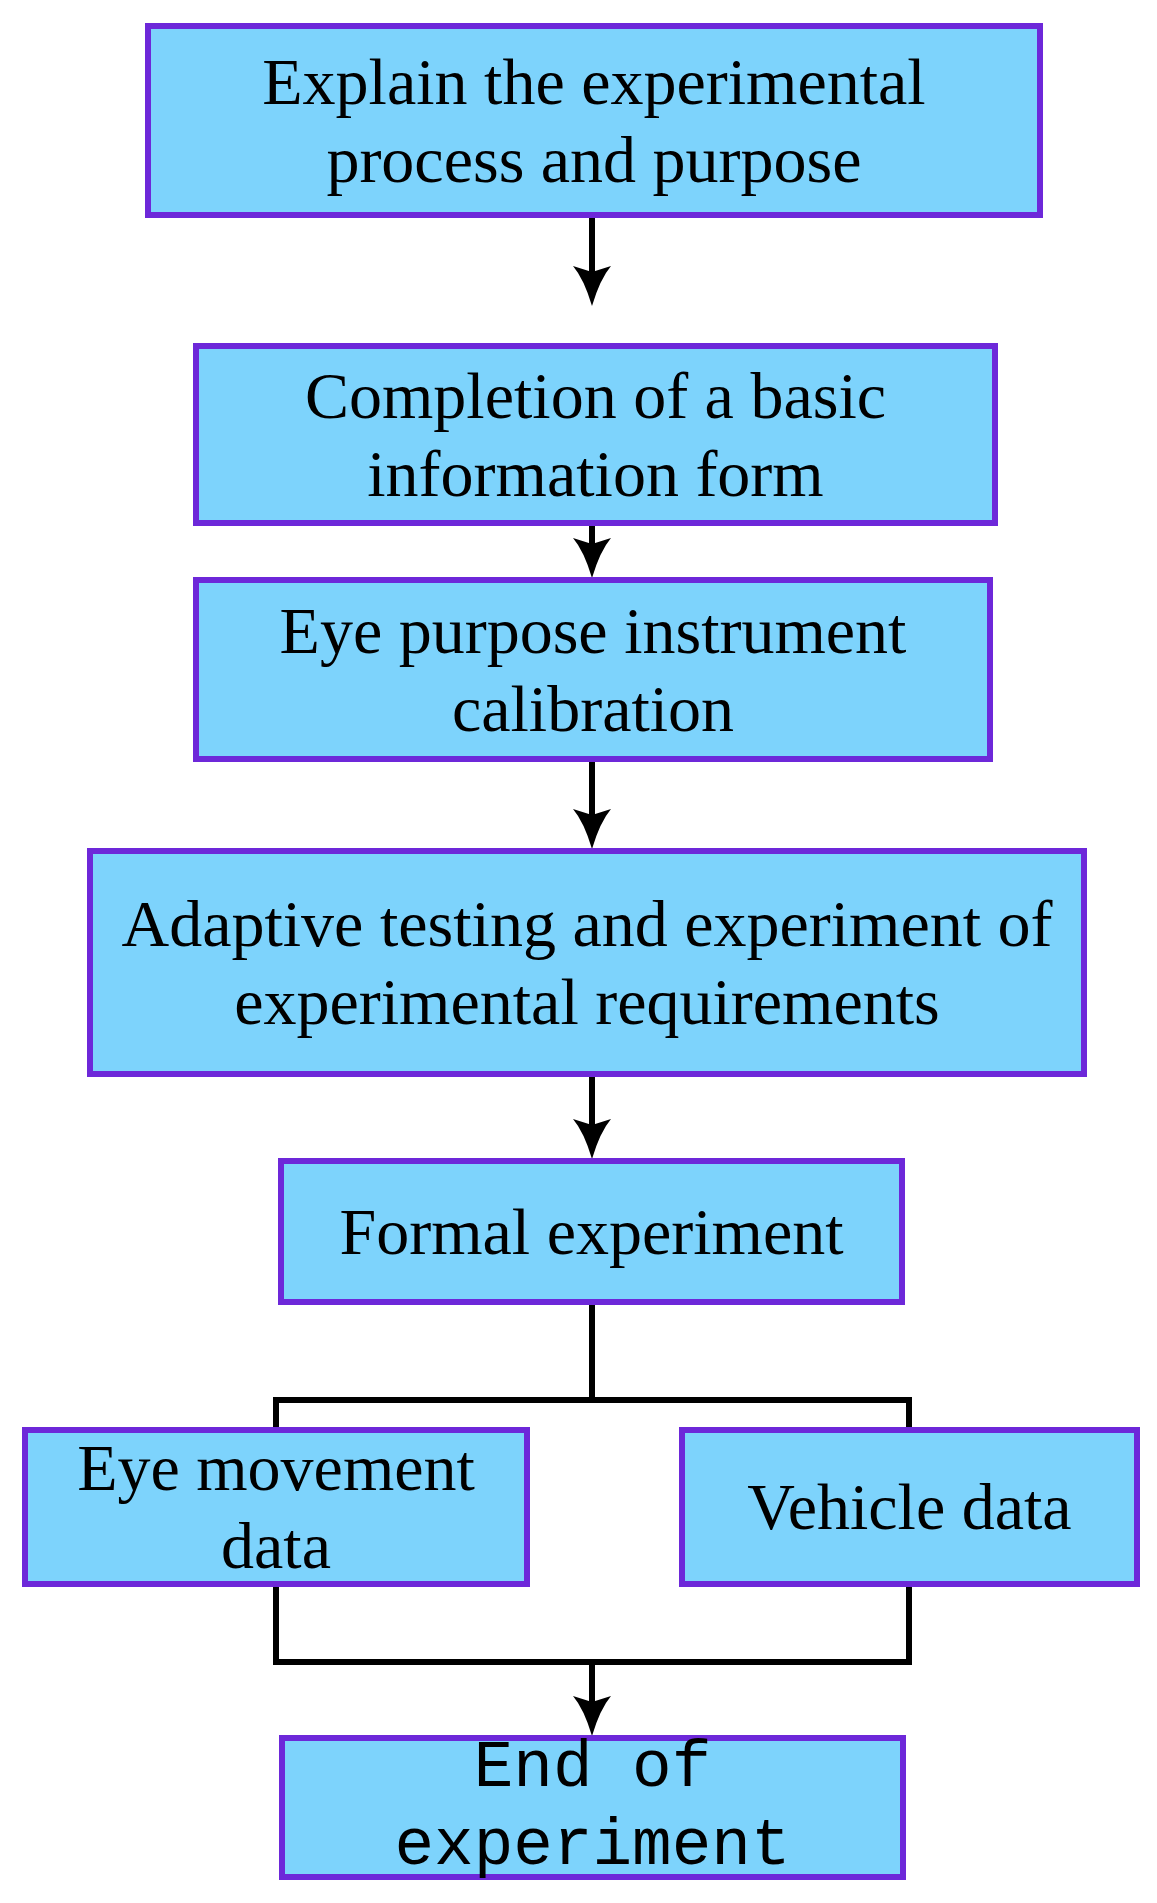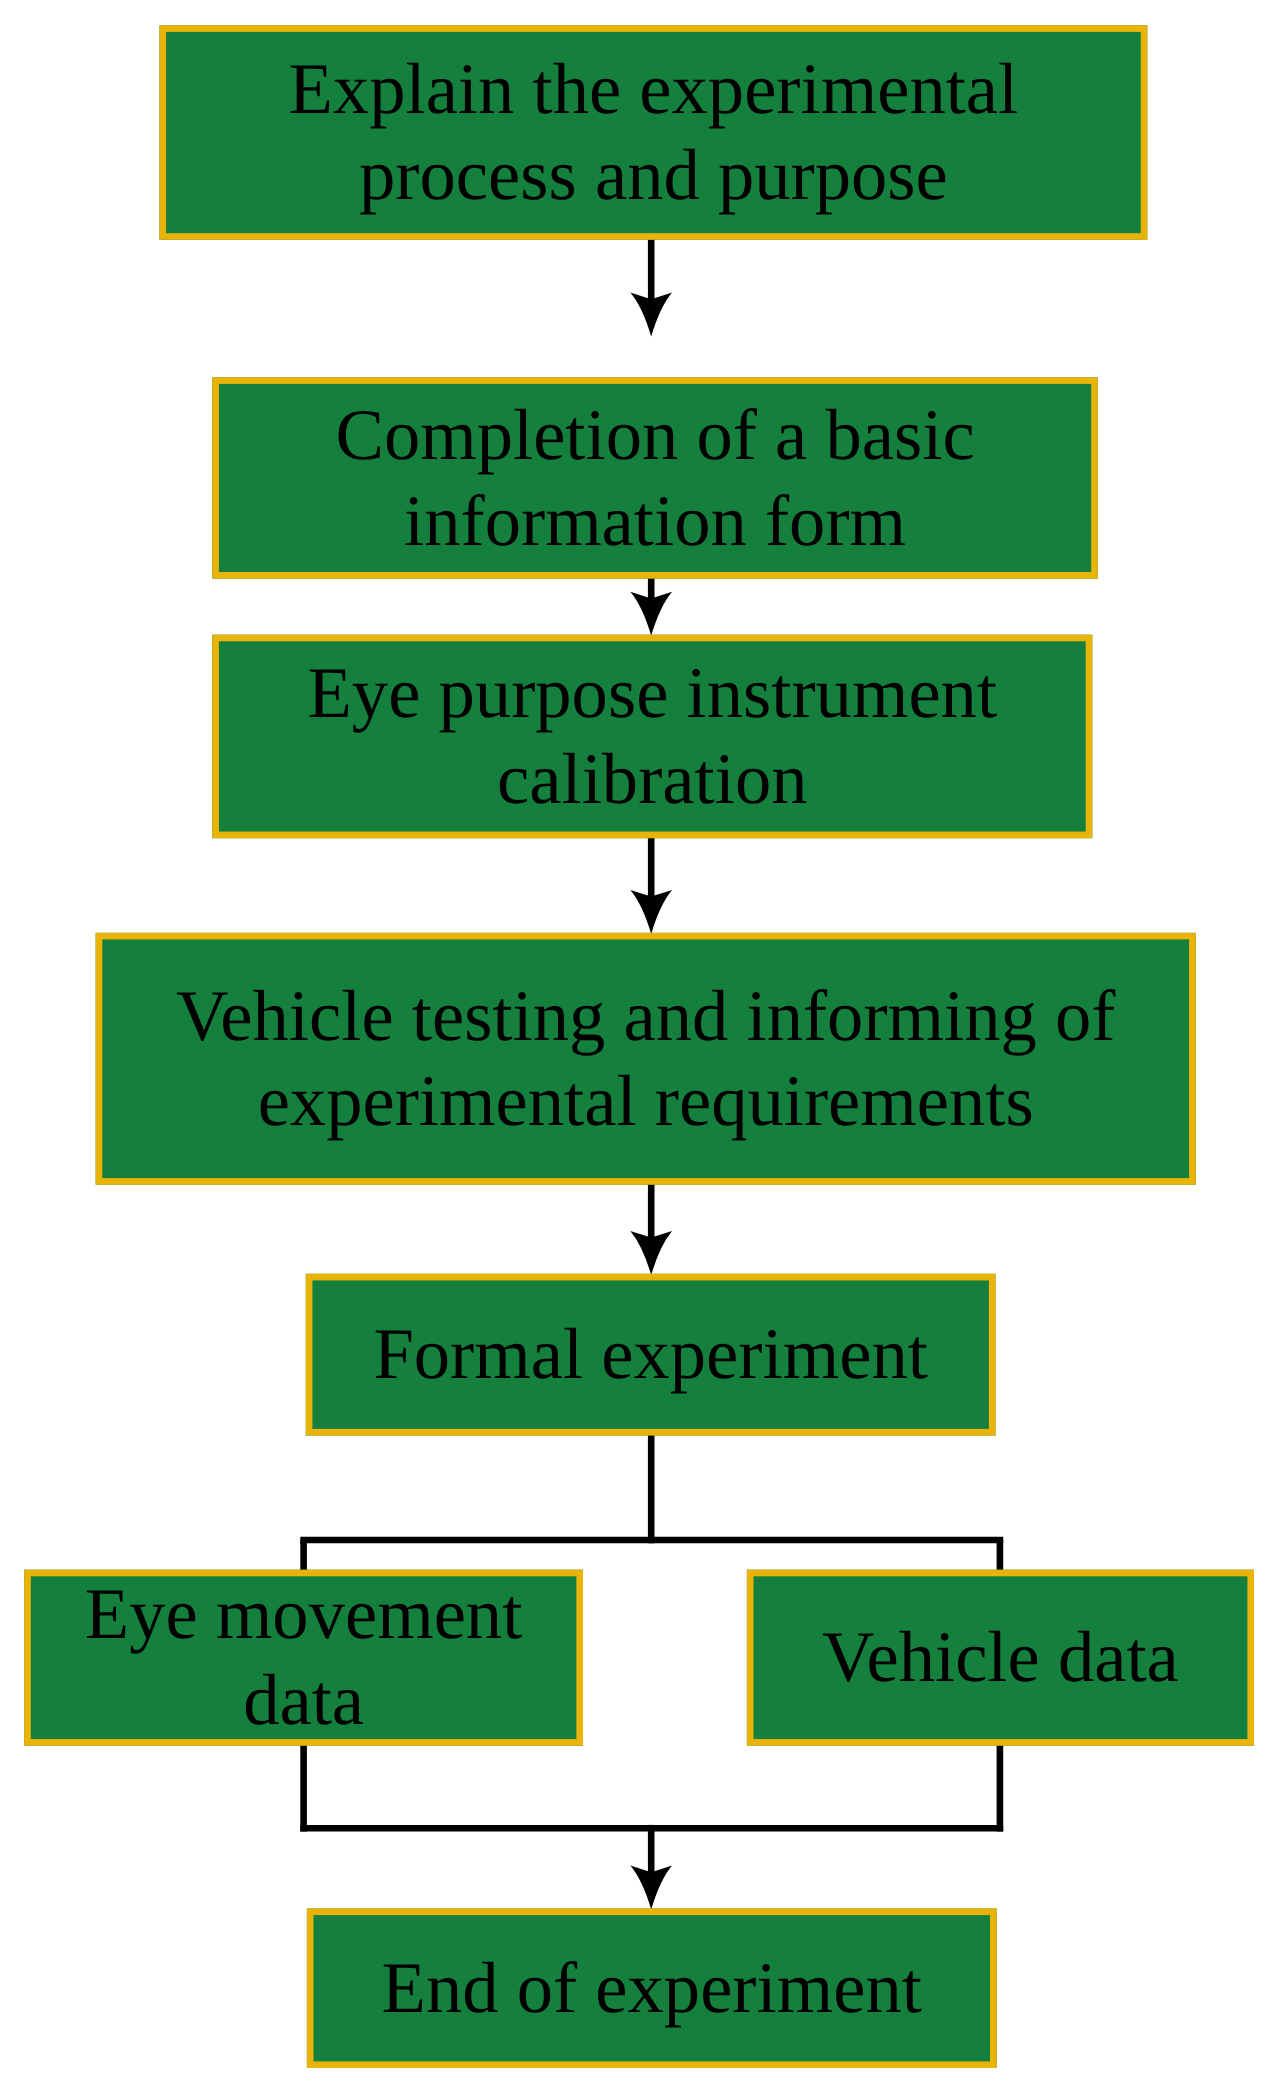--- a/index.html
+++ b/index.html
@@ -18,39 +18,39 @@
   }
   .connector-layer {
     position: absolute;
     left: 0;
     top: 0;
     width: 1157px;
     height: 1903px;
   }
   .node {
     position: absolute;
-    border: 6px solid #eab308;
-    background: #15803d;
+    border: 6px solid #6d28d9;
+    background: #7dd3fc;
     color: #000000;
     display: flex;
     align-items: center;
     justify-content: center;
     text-align: center;
     white-space: pre-line;
     font-size: 66px;
     line-height: 1.18;
   }
   .n1 { left: 145px; top: 23px;   width: 898px;  height: 195px; }
   .n2 { left: 193px; top: 307px;  width: 805px;  height: 183px; margin-top: 36px; }
   .n3 { left: 193px; top: 577px;  width: 800px;  height: 185px; }
   .n4 { left: 87px;  top: 848px;  width: 1000px; height: 229px; }
   .n5 { left: 278px; top: 1158px; width: 627px;  height: 147px; }
   .n6 { left: 22px;  top: 1427px; width: 508px;  height: 160px; }
   .n7 { left: 679px; top: 1427px; width: 461px;  height: 160px; }
-  .n8 { left: 279px; top: 1735px; width: 627px;  height: 145px; }
+  .n8 { left: 279px; top: 1735px; width: 627px;  height: 145px; font-family: Liberation Mono, monospace; }
 </style>
 </head>
 <body>
 
 <div class="stage">
 
   <svg class="connector-layer" viewBox="0 0 1157 1903" xmlns="http://www.w3.org/2000/svg" aria-hidden="true">
     <g stroke="#000000" stroke-width="6" fill="none">
 
       <line x1="592" y1="215" x2="592" y2="282"></line>
@@ -76,21 +76,21 @@
       <path transform="translate(592,1736)" d="M0 0 Q-8 -27 -19 -40 L0 -34 L19 -40 Q8 -27 0 0 Z"></path>
     </g>
   </svg>
 
   <div class="node n1">Explain the experimental
 process and purpose</div>
   <div class="node n2">Completion of a basic
 information form</div>
   <div class="node n3">Eye purpose instrument
 calibration</div>
-  <div class="node n4">Vehicle testing and informing of
+  <div class="node n4">Adaptive testing and experiment of
 experimental requirements</div>
   <div class="node n5">Formal experiment</div>
   <div class="node n7">Vehicle data</div>
   <div class="node n6">Eye movement
 data</div>
   <div class="node n8">End of experiment</div>
 
 </div>
 
 </body></html>

